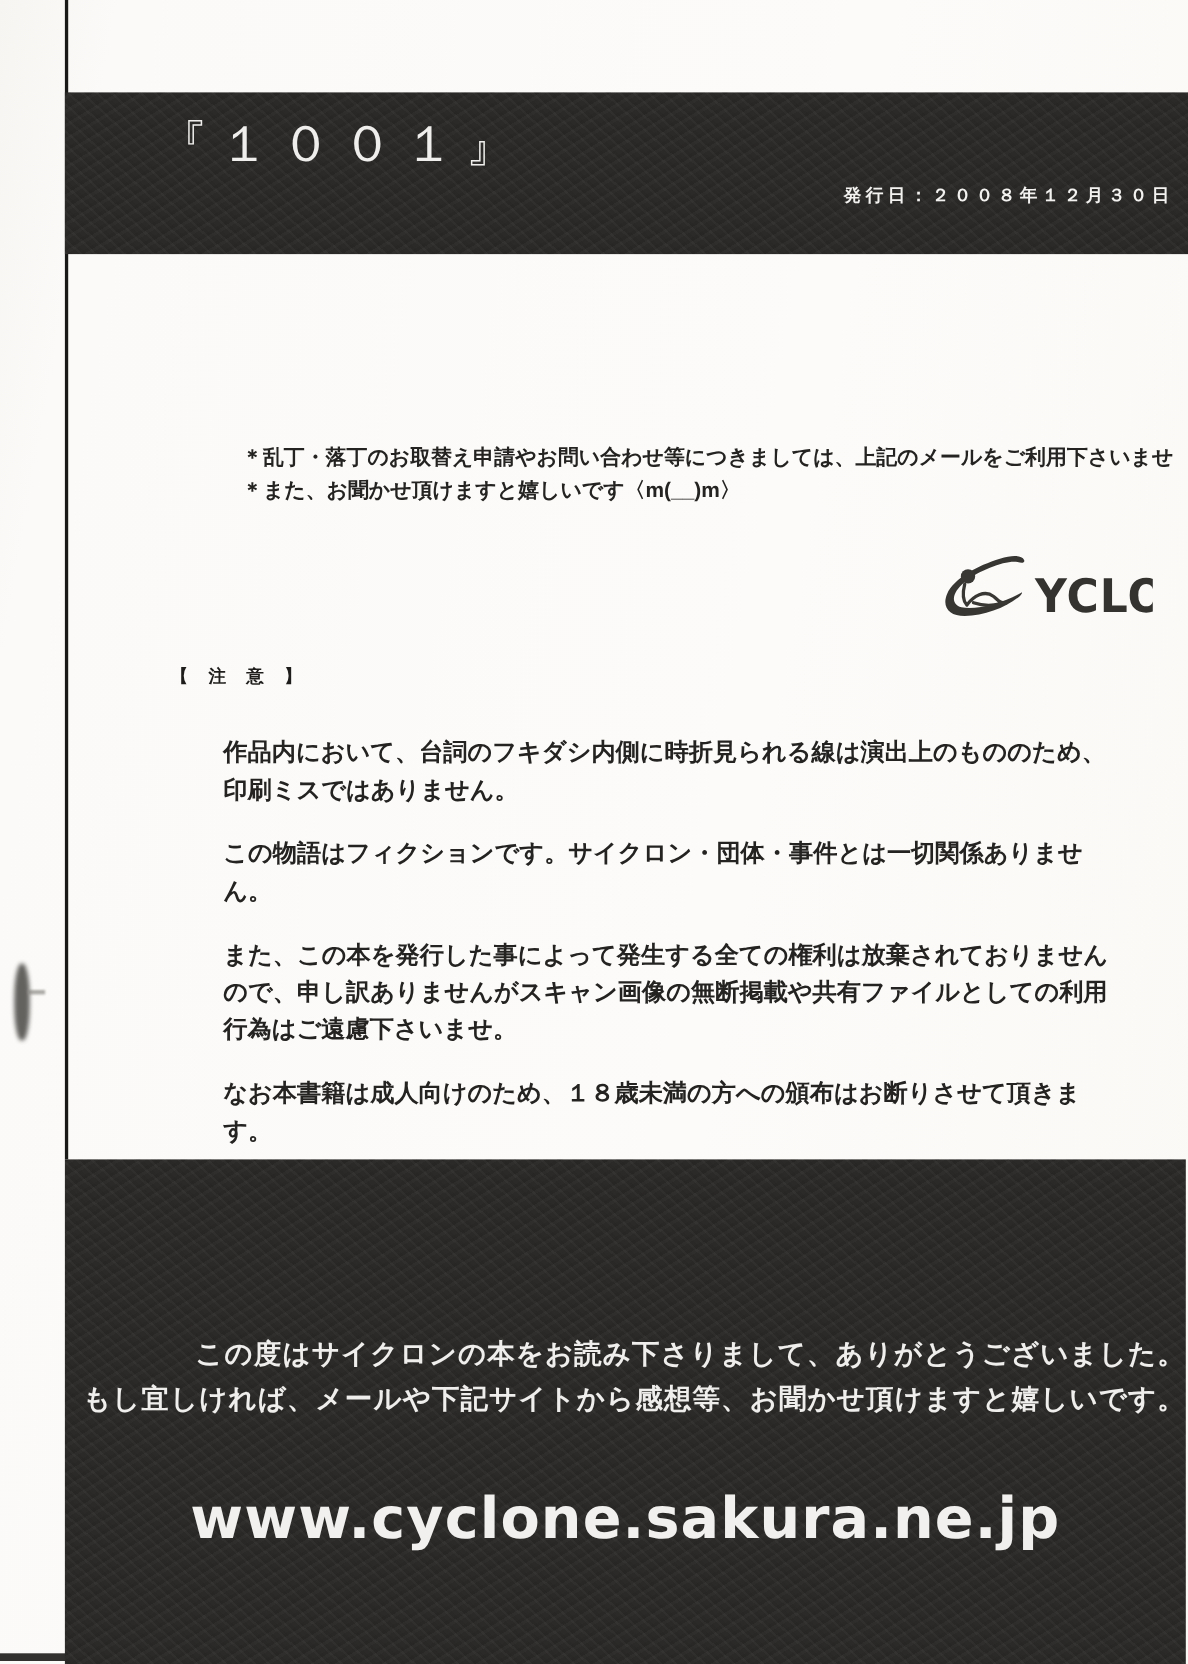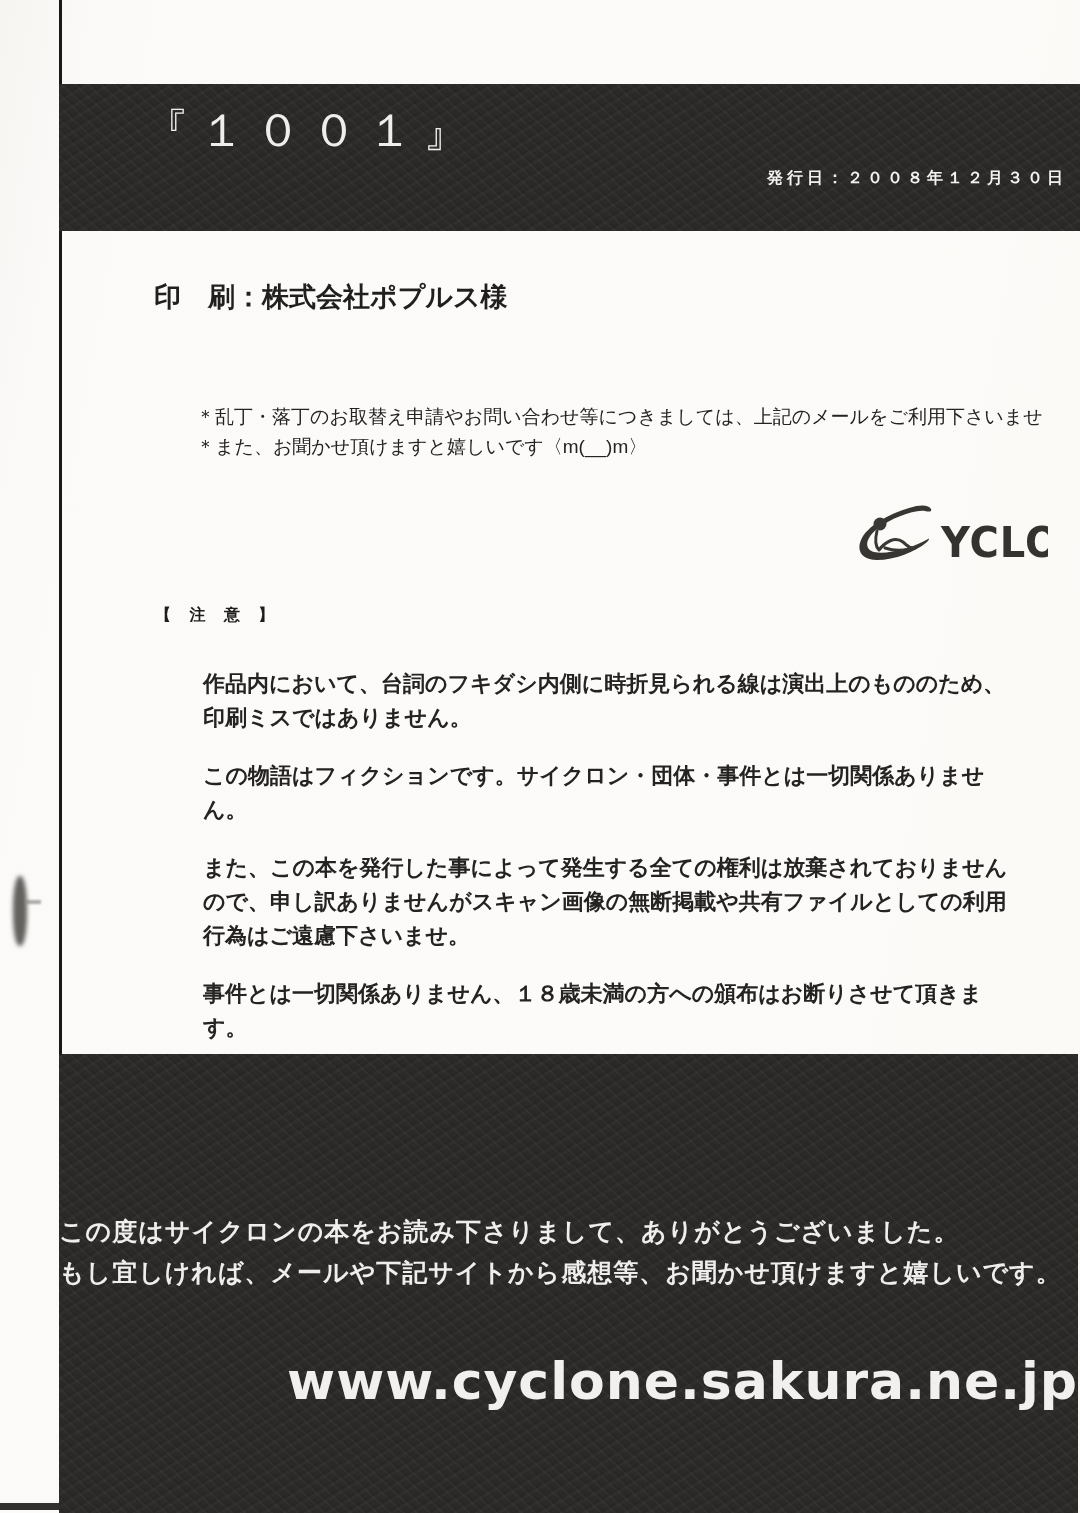--- a/index.html
+++ b/index.html
@@ -35,59 +35,58 @@
     position:absolute;right:40px;top:84px;
     font-size:16px;font-weight:600;color:#f3f2f0;letter-spacing:4px;white-space:nowrap;
   }
 
   
   .colophon{position:absolute;left:154px;top:279px;font-size:27px;font-weight:600;line-height:37px;color:#201f1d;}
   .colophon .email{
     font-family:"Liberation Serif","DejaVu Serif",serif;
     font-size:28px;font-weight:500;letter-spacing:.5px;
   }
-  .notes{position:absolute;left:196px;top:402px;font-size:19px;font-weight:400;line-height:30px;color:#242321;white-space:nowrap;}
+  .notes{position:absolute;left:220px;top:402px;font-size:19px;font-weight:700;line-height:30px;color:#242321;white-space:nowrap;}
 
   
   .logo{position:absolute;left:853px;top:502px;width:195px;height:76px;}
 
   
   .caution-heading{position:absolute;left:155px;top:605px;font-size:16px;font-weight:700;letter-spacing:7px;color:#1e1d1b;white-space:nowrap;}
   .caution-body{position:absolute;left:203px;top:667px;width:820px;font-size:22px;font-weight:600;line-height:34px;color:#242321;}
   .caution-body p{margin:0 0 24px;white-space:pre-line;}
 
   
   .thanks{
-    position:absolute;left:0;right:0;top:157px;text-align:left;
+    position:absolute;left:0;right:0;top:157px;text-align:right;
     font-size:25px;font-weight:700;line-height:41px;color:#efeeec;
     letter-spacing:1px;white-space:pre-line;
   }
   .site-url{
-    position:absolute;left:0;right:0;top:297px;text-align:right;
+    position:absolute;left:0;right:0;top:297px;text-align:center;
     font-family:"DejaVu Sans","Liberation Sans",sans-serif;
     font-size:52px;font-weight:700;letter-spacing:1px;color:#f1f0ee;
   }
 </style>
 </head>
 <body>
 
 <div class="page">
 
   <div class="edge-line"></div>
   <div class="smudge"></div>
   <div class="smudge-tail"></div>
   <div class="bottom-edge"></div>
 
   <div class="band band-top">
     <div class="book-title">『１００１』</div>
     <div class="publish-date">発行日：２００８年１２月３０日</div>
   </div>
 
   <div class="colophon">
-    <div>印　刷：株式会社ポプルス様</div>
   </div>
 
   <div class="notes">
     <div>＊乱丁・落丁のお取替え申請やお問い合わせ等につきましては、上記のメールをご利用下さいませ</div>
     <div>＊また、お聞かせ頂けますと嬉しいです〈m(__)m〉</div>
   </div>
 
   <div class="logo">
     <svg width="195" height="76" viewBox="0 0 195 76">
 
@@ -101,21 +100,21 @@
   </div>
 
   <div class="caution-heading">【 注 意 】</div>
   <div class="caution-body">
     <p>作品内において、台詞のフキダシ内側に時折見られる線は演出上のもののため、
 印刷ミスではありません。</p>
     <p>この物語はフィクションです。サイクロン・団体・事件とは一切関係ありません。</p>
     <p>また、この本を発行した事によって発生する全ての権利は放棄されておりません
 ので、申し訳ありませんがスキャン画像の無断掲載や共有ファイルとしての利用
 行為はご遠慮下さいませ。</p>
-    <p>事件とは一切関係ありません、１８歳未満の方への頒布はお断りさせて頂きます。</p>
+    <p>なお本書籍は成人向けのため、１８歳未満の方への頒布はお断りさせて頂きます。</p>
   </div>
 
   <div class="band band-bottom">
     <div class="thanks">この度はサイクロンの本をお読み下さりまして、ありがとうございました。
 もし宜しければ、メールや下記サイトから感想等、お聞かせ頂けますと嬉しいです。</div>
     <div class="site-url">www.cyclone.sakura.ne.jp</div>
   </div>
 
 </div>
 

